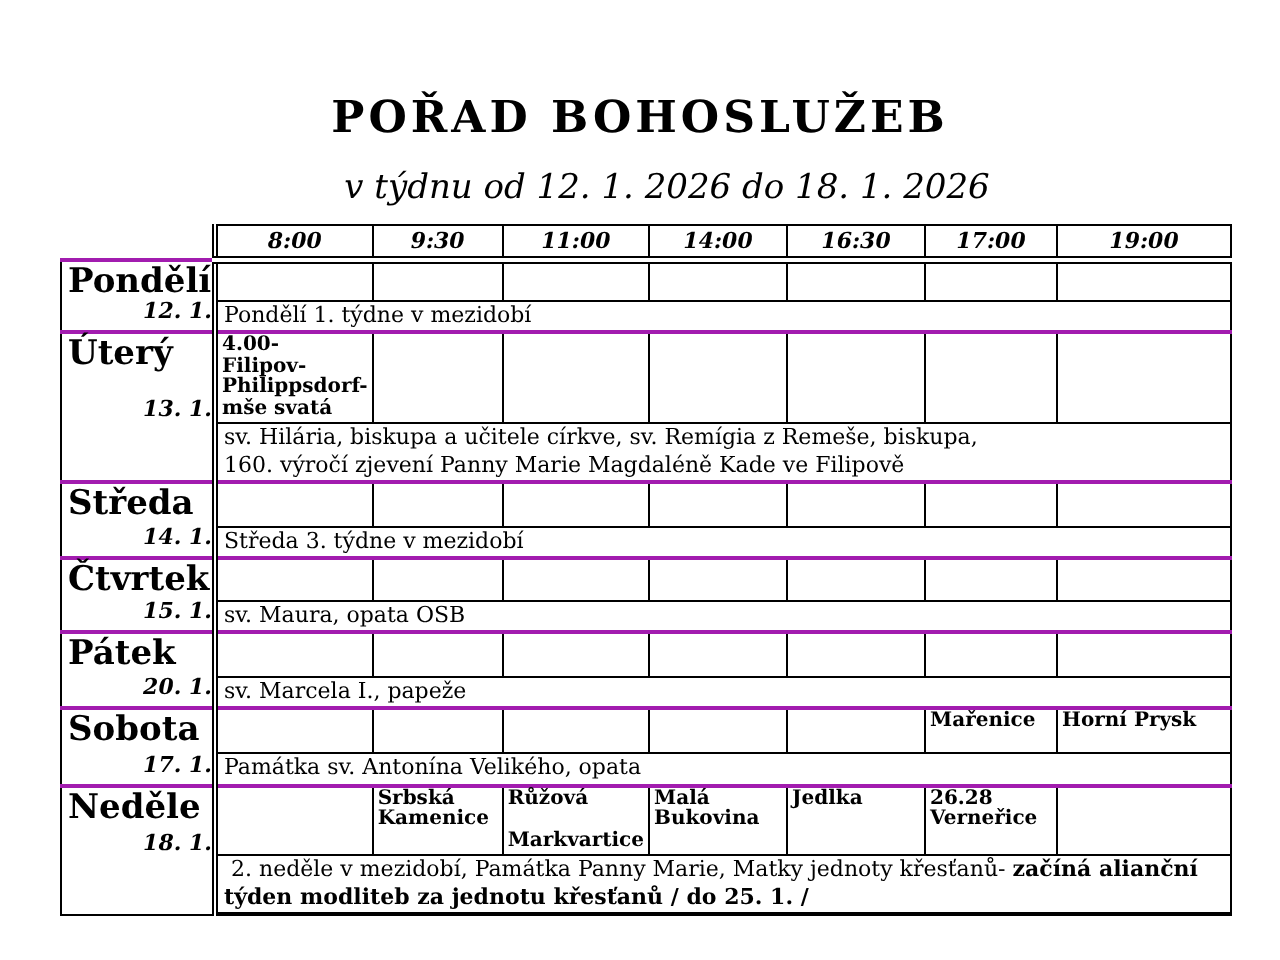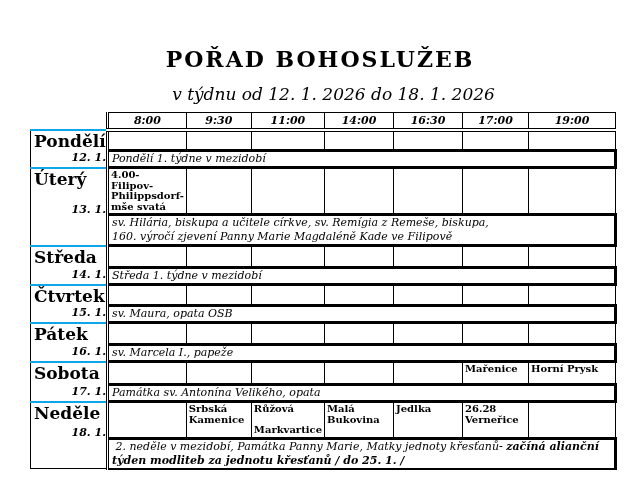--- a/index.html
+++ b/index.html
@@ -21,26 +21,26 @@
          position:relative;padding:0;}
   .dname{font-size:17px;font-weight:bold;line-height:19px;padding:1px 0 0 3px;
          white-space:nowrap;}
   .ddate{position:absolute;bottom:3px;left:0;right:0;text-align:right;
          padding-left:12px;font-size:11px;font-weight:bold;font-style:italic;}
   td.day.raised .ddate{bottom:29px;}
   
   td.slot{border:1px solid #000;vertical-align:top;padding:1px 2px;
           font-size:10px;font-weight:bold;line-height:10.5px;white-space:pre-line;}
   
-  td.note{border:3px solid #000000;vertical-align:top;padding:0 3px;
-          font-size:11px;line-height:14px;font-style:italic;}
+  td.note{border:1px solid #000000;vertical-align:top;padding:0 3px;
+          font-size:11px;line-height:14px;}
   td.note span{white-space:pre-wrap;}
   td.note .b{font-weight:bold;}
   
-  tr.sep td{border-top:2px solid #0ea5e9;}
+  tr.sep td{border-top:2px solid #a21caf;}
   tr.last td.note{border-bottom:2px solid #000;}
 </style>
 </head>
 <body>
 
 <div class="page">
   <h1 class="title">POŘAD BOHOSLUŽEB</h1>
   <div class="subtitle">v týdnu od 12. 1. 2026 do 18. 1. 2026</div>
 
   <table class="sched">
@@ -116,21 +116,21 @@
       <td class="slot"></td>
       <td class="slot"></td>
       <td class="slot"></td>
       <td class="slot"></td>
       <td class="slot"></td>
       <td class="slot"></td>
       <td class="slot"></td>
     </tr>
     <tr style="height:16px">
       <td class="note" colspan="7">
-        <span>Středa 1. týdne v mezidobí</span><span class="b"></span>
+        <span>Středa 3. týdne v mezidobí</span><span class="b"></span>
       </td>
     </tr>
 
     <tr class="sep" style="height:21px">
       <td class="day" rowspan="2">
         <div class="dname">Čtvrtek</div>
         <div class="ddate">15. 1.</div>
       </td>
       <td class="slot"></td>
       <td class="slot"></td>
@@ -142,21 +142,21 @@
     </tr>
     <tr style="height:16px">
       <td class="note" colspan="7">
         <span>sv. Maura, opata OSB</span><span class="b"></span>
       </td>
     </tr>
 
     <tr class="sep" style="height:22px">
       <td class="day" rowspan="2">
         <div class="dname">Pátek</div>
-        <div class="ddate">16. 1.</div>
+        <div class="ddate">20. 1.</div>
       </td>
       <td class="slot"></td>
       <td class="slot"></td>
       <td class="slot"></td>
       <td class="slot"></td>
       <td class="slot"></td>
       <td class="slot"></td>
       <td class="slot"></td>
     </tr>
     <tr style="height:15px">

